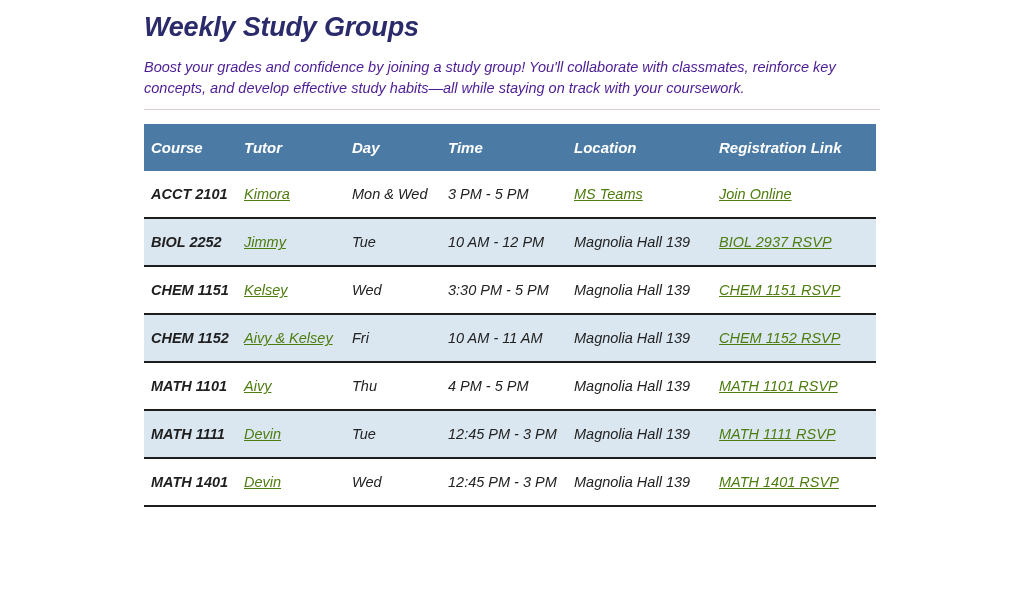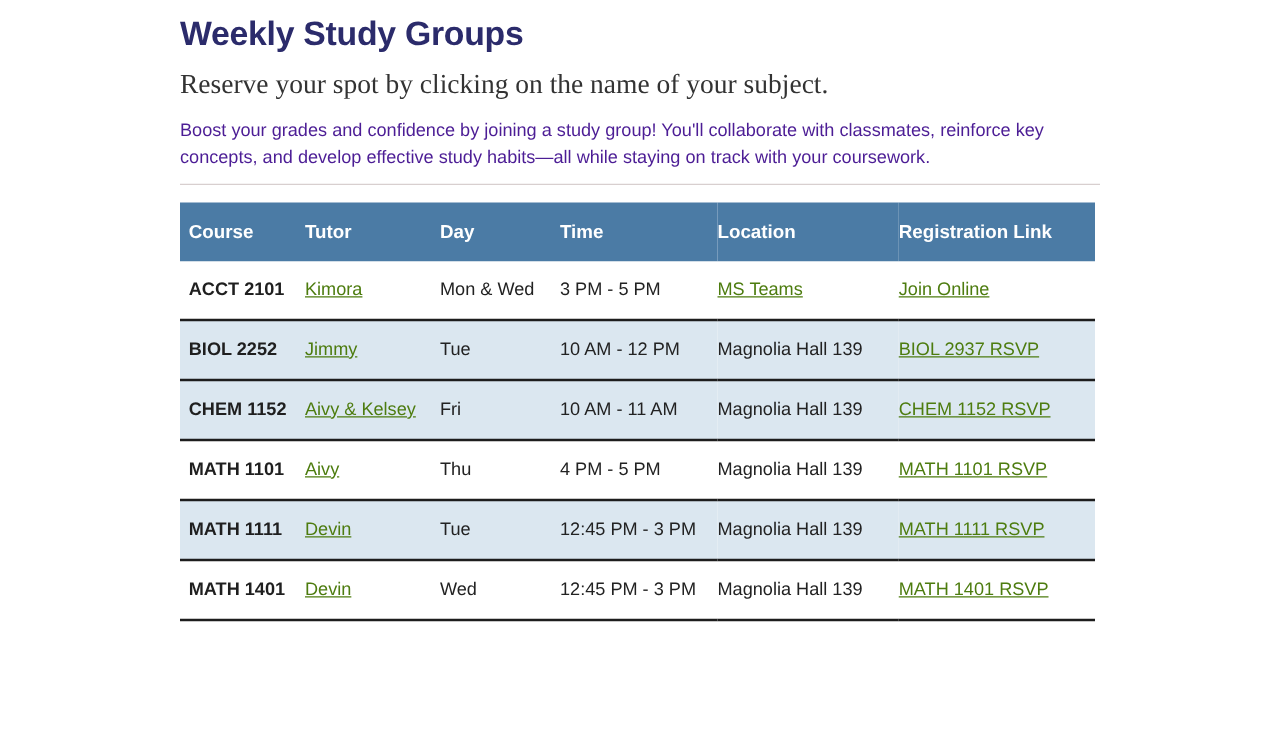--- a/index.html
+++ b/index.html
@@ -13,20 +13,21 @@
     overflow: hidden;
     font-family: "Liberation Sans", sans-serif;
     -webkit-font-smoothing: antialiased;
   }
   .page {
     position: relative;
     width: 1012px;
     height: 590px;
     box-sizing: border-box;
     padding: 16px;
+    font-style: italic;
   }
   .content {
     position: absolute;
     left: 144px;
     top: 0;
     width: 736px;
   }
   .page-title {
     margin: 0;
     padding-top: 11px;
@@ -122,21 +123,20 @@
   .col-reg     { width: 157px; }
 </style>
 </head>
 <body>
 
 <div class="page">
   <div class="content">
 
     <h1 class="page-title">Weekly Study Groups</h1>
 
-    <h2 class="page-subtitle">Reserve your spot by clicking on the name of your subject.</h2>
 
     <p class="intro-paragraph">Boost your grades and confidence by joining a study group! You'll collaborate with classmates, reinforce key concepts, and develop effective study habits—all while staying on track with your coursework.</p>
 
     <hr class="rule">
 
     <table class="schedule">
       <colgroup>
         <col class="col-course">
         <col class="col-tutor">
         <col class="col-day">
@@ -164,20 +164,28 @@
             <td><a class="tlink">Join Online</a></td>
           </tr>
           <tr class="alt">
             <td><span class="course-code">BIOL 2252</span></td>
             <td><a class="tlink">Jimmy</a></td>
             <td>Tue</td>
             <td>10 AM - 12 PM</td>
             <td><span>Magnolia Hall 139</span></td>
             <td><a class="tlink">BIOL 2937 RSVP</a></td>
           </tr>
+          <tr>
+            <td><span class="course-code">CHEM 1151</span></td>
+            <td><a class="tlink">Kelsey</a></td>
+            <td>Wed</td>
+            <td>3:30 PM - 5 PM</td>
+            <td><span>Magnolia Hall 139</span></td>
+            <td><a class="tlink">CHEM 1151 RSVP</a></td>
+          </tr>
           <tr class="alt">
             <td><span class="course-code">CHEM 1152</span></td>
             <td><a class="tlink">Aivy &amp; Kelsey</a></td>
             <td>Fri</td>
             <td>10 AM - 11 AM</td>
             <td><span>Magnolia Hall 139</span></td>
             <td><a class="tlink">CHEM 1152 RSVP</a></td>
           </tr>
           <tr>
             <td><span class="course-code">MATH 1101</span></td>

